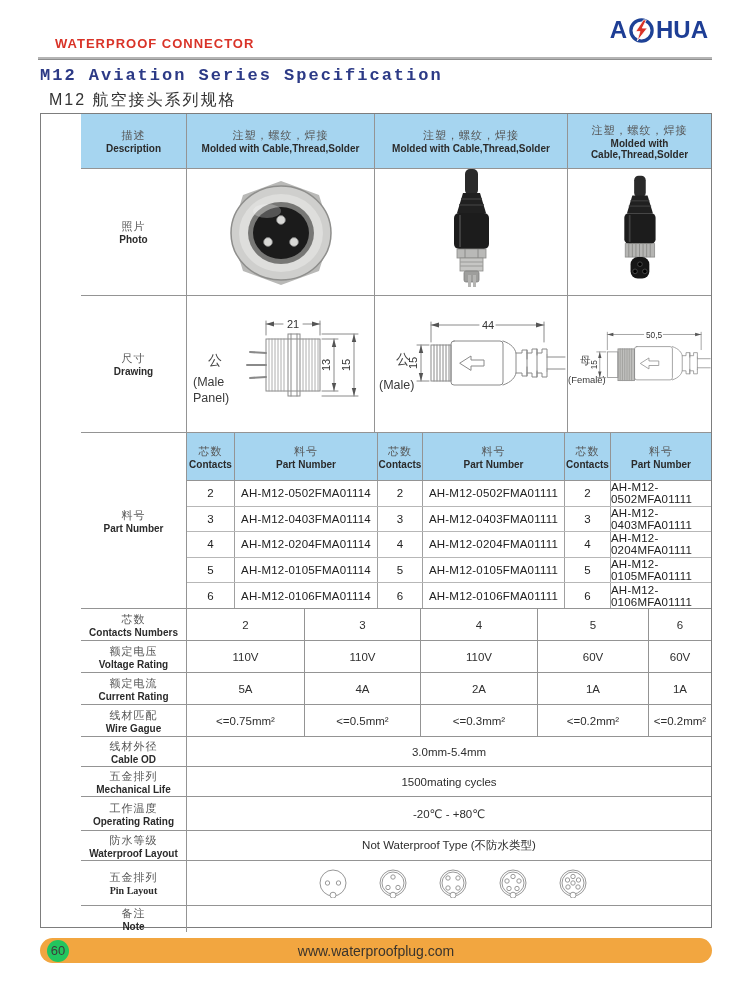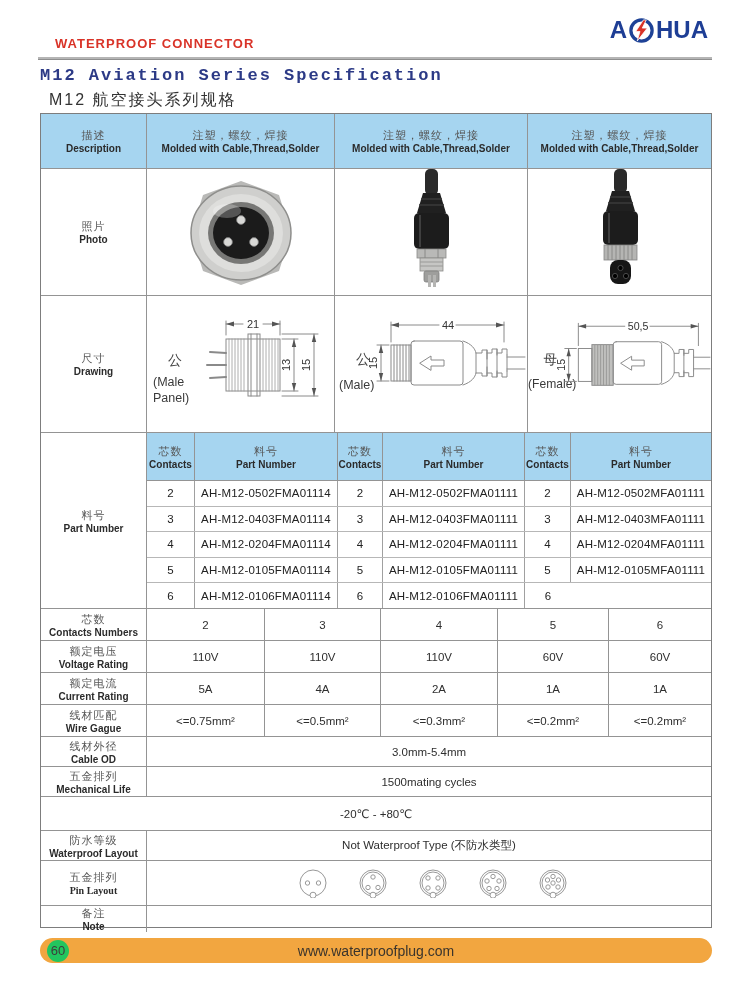--- a/index.html
+++ b/index.html
@@ -8,21 +8,21 @@
 
   
   .brand { position:absolute; left:55px; top:36px; font-size:13px; font-weight:bold; letter-spacing:1px; color:#d93328; }
   .logo { position:absolute; right:42px; top:16px; display:flex; align-items:center; font-weight:bold; font-size:24px; color:#1e3e95; }
   .logo .bolt { width:27px; height:27px; margin:0 1px; }
   .hrule { position:absolute; left:38px; top:57px; width:674px; height:3px; background:#b5b5b5; border-bottom:1px solid #8f8f8f; }
   .title-en { position:absolute; left:40px; top:66px; font-family:"Liberation Mono","DejaVu Sans Mono",monospace; font-weight:bold; font-size:17px; letter-spacing:2px; color:#2c3a86; }
   .title-cn { position:absolute; left:49px; top:90px; font-size:16px; letter-spacing:2px; color:#333; }
 
   
-  .spec-table { position:absolute; left:40px; top:113px; width:672px; height:815px; border:1px solid #7d7d7d; display:flex; flex-direction:column; background:#fff; }
+  .spec-table { position:absolute; left:40px; top:113px; width:672px; height:815px; border:1px solid #7d7d7d; display:flex; flex-direction:column; background:#fff;padding-left:40px; }
   .trow { display:flex; border-bottom:1px solid #949494; }
   .trow:last-child { border-bottom:none; }
   .cell { border-right:1px solid #949494; display:flex; flex-direction:column; align-items:center; justify-content:center; text-align:center; overflow:hidden; }
   .cell:last-child { border-right:none; }
   .labelcell { width:106px; flex:0 0 106px; }
   .cn { font-size:11px; color:#555; letter-spacing:1px; }
   .en { font-size:10px; font-weight:bold; color:#2b2b2b; }
   .bluebg { background:#a6d5f0; }
   .valcell { flex:1; font-size:11.5px; }
   .h-desc { height:55px; flex:0 0 55px; }
@@ -382,20 +382,21 @@
           <div class="pc w-p2 partnum">AH-M12-0105FMA01111</div>
           <div class="pc w-c3">5</div>
           <div class="pc w-p3 partnum">AH-M12-0105MFA01111</div>
         </div>
         <div class="prow">
           <div class="pc w-c1">6</div>
           <div class="pc w-p1 partnum">AH-M12-0106FMA01114</div>
           <div class="pc w-c2">6</div>
           <div class="pc w-p2 partnum">AH-M12-0106FMA01111</div>
           <div class="pc w-c3">6</div>
+          <div class="pc w-p3 partnum">AH-M12-0106MFA01111</div>
         </div>
       </div>
     </div>
   </div>
 
   <div class="trow h-spec spec5">
     <div class="cell labelcell">
         <span class="cn">芯数</span>
         <span class="en">Contacts Numbers</span>
       </div>
@@ -447,20 +448,24 @@
     <div class="fullval">3.0mm-5.4mm</div>
   </div>
   <div class="trow h-full">
     <div class="cell labelcell">
         <span class="cn">五金排列</span>
         <span class="en">Mechanical Life</span>
       </div>
     <div class="fullval">1500mating cycles</div>
   </div>
   <div class="trow h-full" style="flex:0 0 34px;">
+    <div class="cell labelcell">
+        <span class="cn">工作温度</span>
+        <span class="en">Operating Rating</span>
+      </div>
     <div class="fullval">-20℃ - +80℃</div>
   </div>
   <div class="trow h-full">
     <div class="cell labelcell">
         <span class="cn">防水等级</span>
         <span class="en">Waterproof Layout</span>
       </div>
     <div class="fullval">Not Waterproof Type (不防水类型)</div>
   </div>
 

